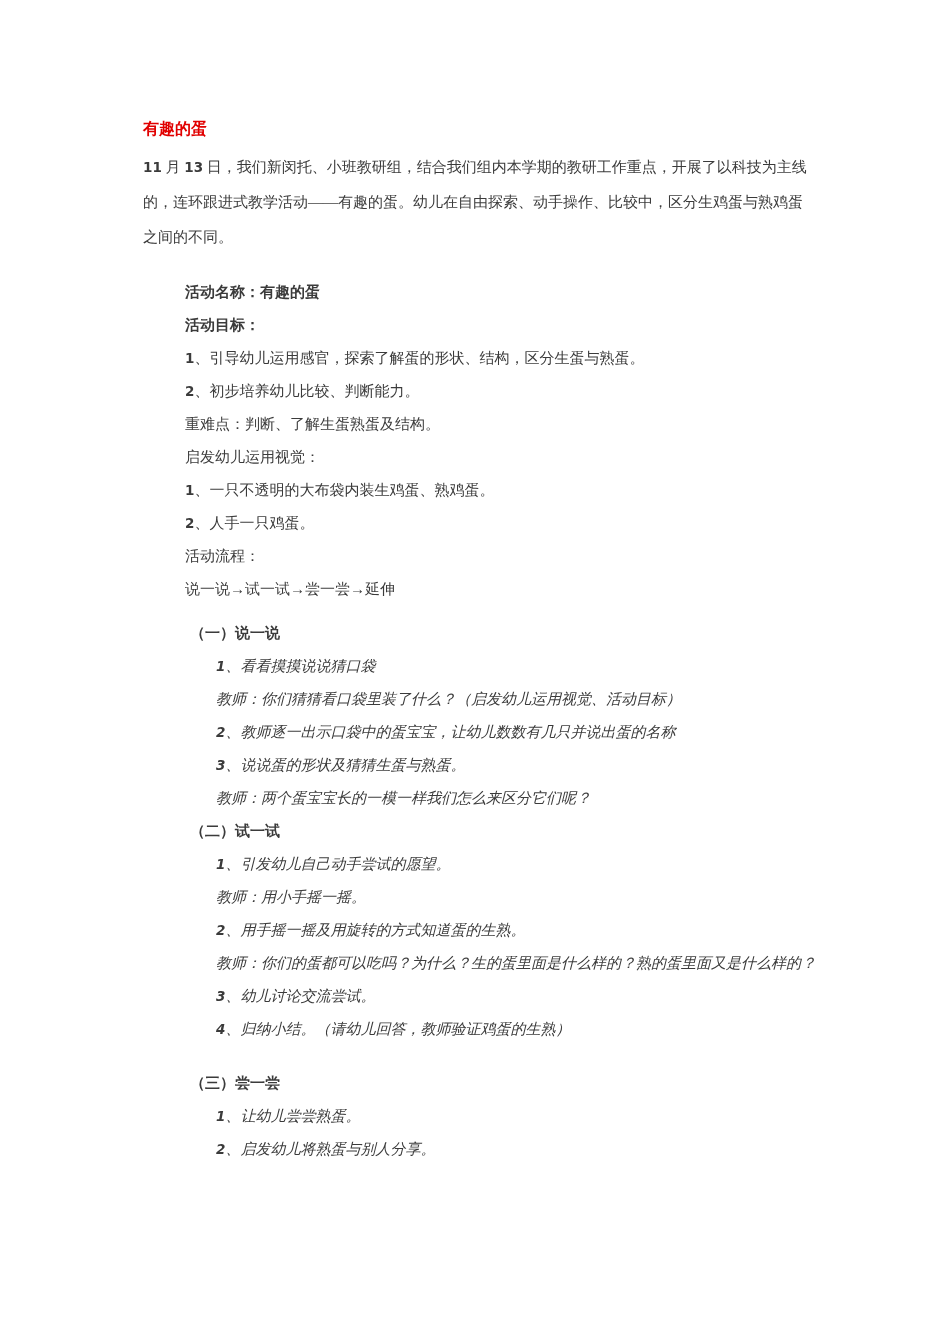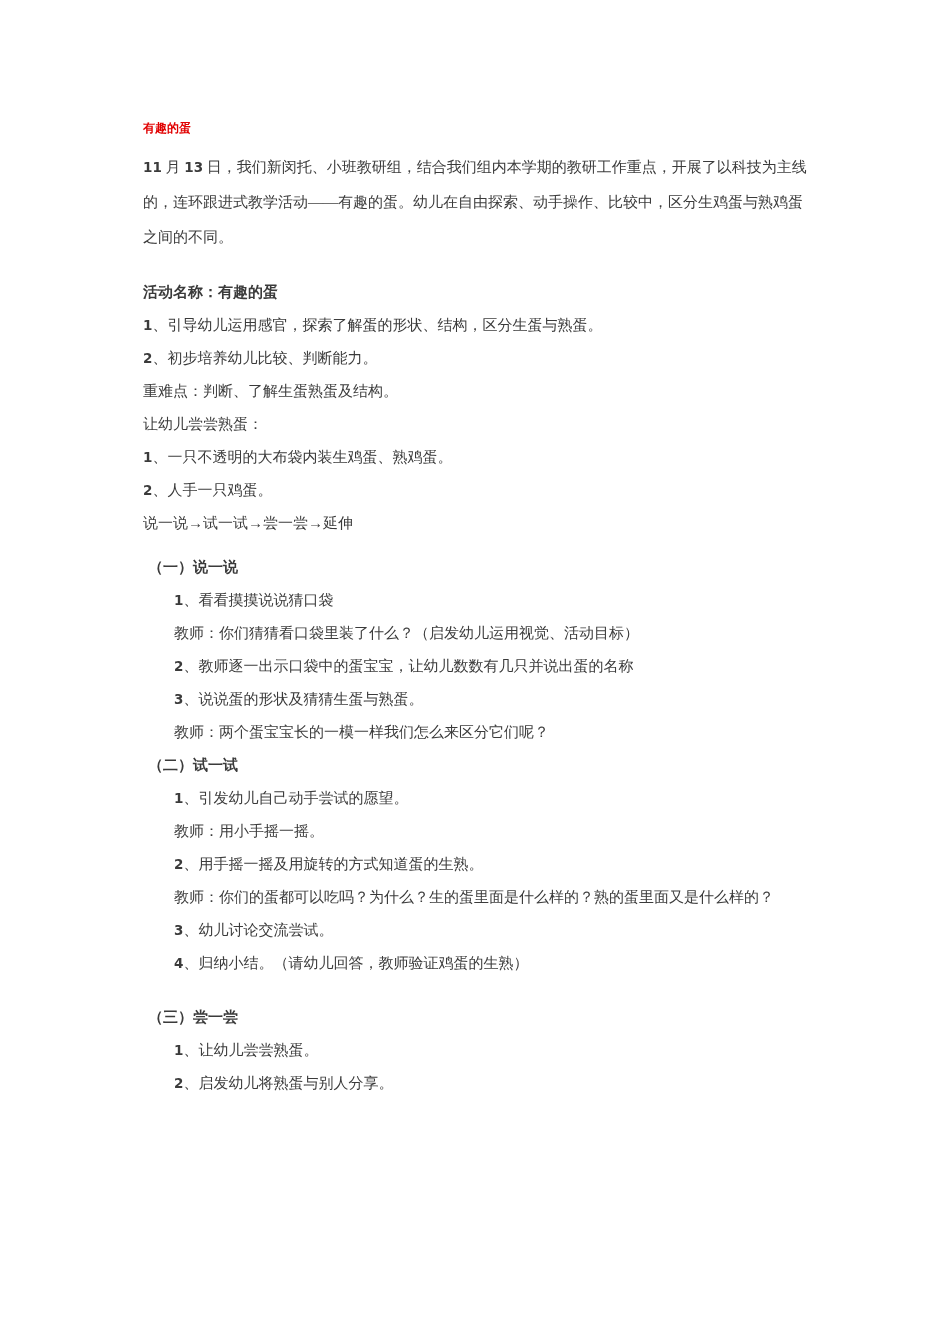--- a/index.html
+++ b/index.html
@@ -16,66 +16,69 @@
   }
   .page {
     box-sizing: border-box;
     width: 950px;
     height: 1344px;
     padding: 116px 143px 0 143px;
     background: #ffffff;
   }
   h1.doc-title {
     margin: 0 0 9px 0;
-    font-size: 12px;
+    font-size: 16px;
     line-height: 25px;
     font-weight: bold;
     color: #e10000;
   }
   p { margin: 0; }
   .intro {
     font-size: 15px;
     line-height: 35px;
     margin-bottom: 27px;
   }
   .line {
     font-size: 15px;
     line-height: 20px;
     margin-bottom: 13px;
     white-space: nowrap;
+    margin-left: 42px;
   }
   .b { font-weight: bold; }
   .heading { padding-left: 5px; }
-  .sub { padding-left: 31px; }
+  .sub { padding-left: 31px; font-style: italic; }
   .section-gap-md { margin-top: 24px; }
   .section-gap-lg { margin-top: 34px; }
   .num {
     font-weight: bold;
     font-family: "DejaVu Sans", sans-serif;
     font-size: 13.5px;
     text-align: right;
   }
 </style>
 </head>
 <body>
 
 <div class="page">
 
   <h1 class="doc-title">有趣的蛋</h1>
 
   <p class="intro autonum"><span class="num">11</span> 月 <span class="num">13</span> 日，我们新闵托、小班教研组，结合我们组内本学期的教研工作重点，开展了以科技为主线的，连环跟进式教学活动——有趣的蛋。幼儿在自由探索、动手操作、比较中，区分生鸡蛋与熟鸡蛋之间的不同。</p>
 
   <div class="meta-block">
     <p class="line b">活动名称：有趣的蛋</p>
+    <p class="line b">活动目标：</p>
     <p class="line autonum"><span class="num">1</span>、引导幼儿运用感官，探索了解蛋的形状、结构，区分生蛋与熟蛋。</p>
     <p class="line autonum"><span class="num">2</span>、初步培养幼儿比较、判断能力。</p>
     <p class="line">重难点：判断、了解生蛋熟蛋及结构。</p>
-    <p class="line">让幼儿尝尝熟蛋：</p>
+    <p class="line">启发幼儿运用视觉：</p>
     <p class="line autonum"><span class="num">1</span>、一只不透明的大布袋内装生鸡蛋、熟鸡蛋。</p>
     <p class="line autonum"><span class="num">2</span>、人手一只鸡蛋。</p>
+    <p class="line">活动流程：</p>
     <p class="line">说一说→试一试→尝一尝→延伸</p>
   </div>
 
   <div class="section section-gap-md">
     <p class="line b heading">（一）说一说</p>
     <p class="line sub autonum"><span class="num">1</span>、看看摸摸说说猜口袋</p>
     <p class="line sub">教师：你们猜猜看口袋里装了什么？（启发幼儿运用视觉、活动目标）</p>
     <p class="line sub autonum"><span class="num">2</span>、教师逐一出示口袋中的蛋宝宝，让幼儿数数有几只并说出蛋的名称</p>
     <p class="line sub autonum"><span class="num">3</span>、说说蛋的形状及猜猜生蛋与熟蛋。</p>
     <p class="line sub">教师：两个蛋宝宝长的一模一样我们怎么来区分它们呢？</p>

